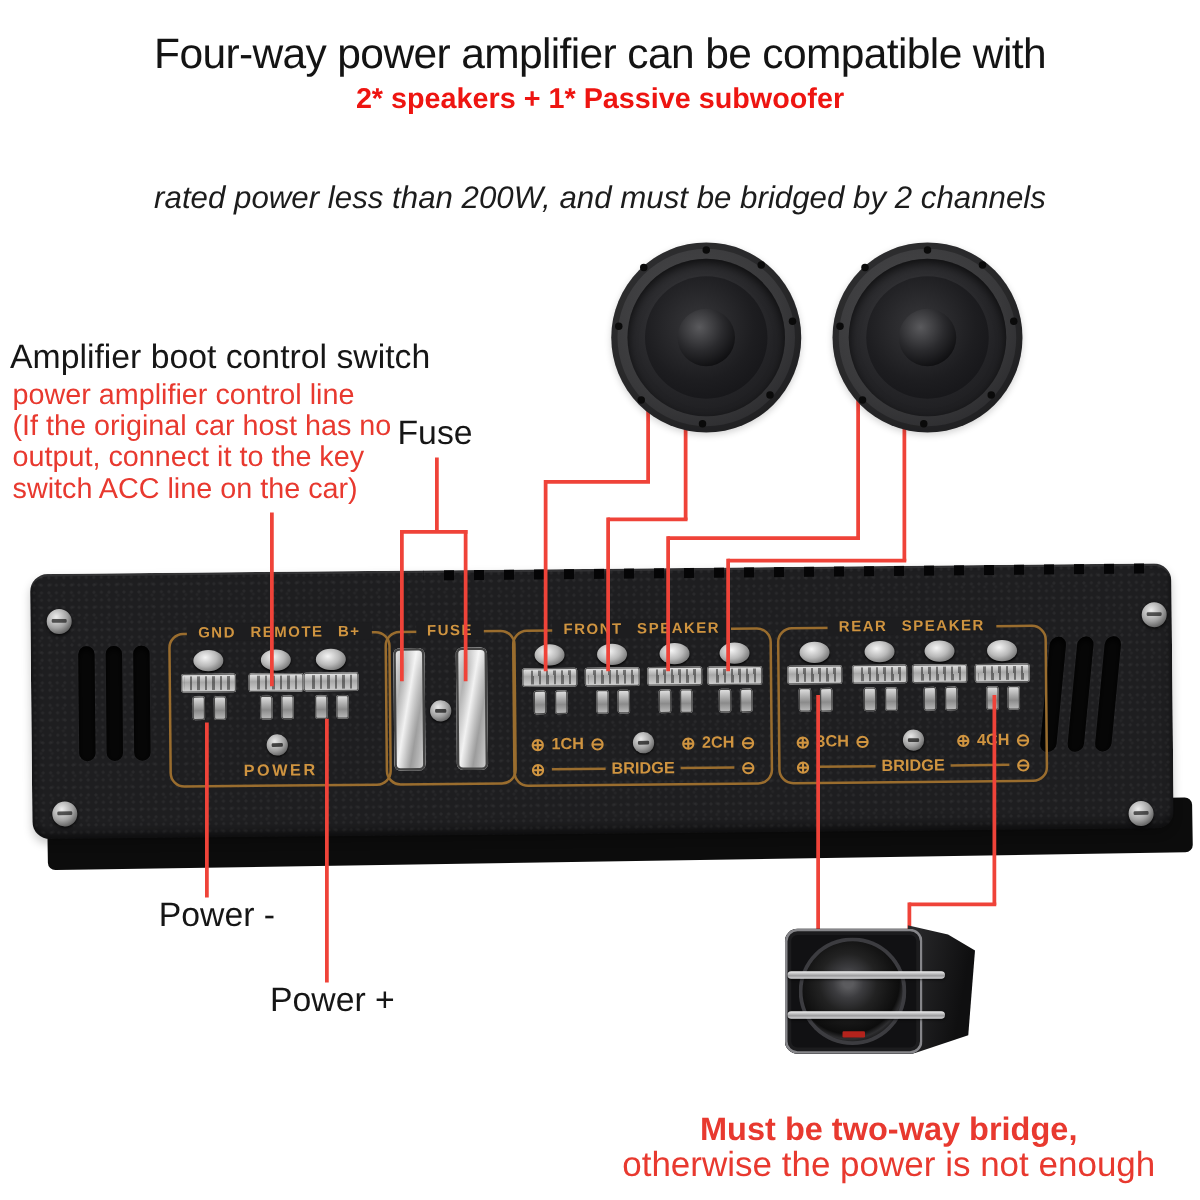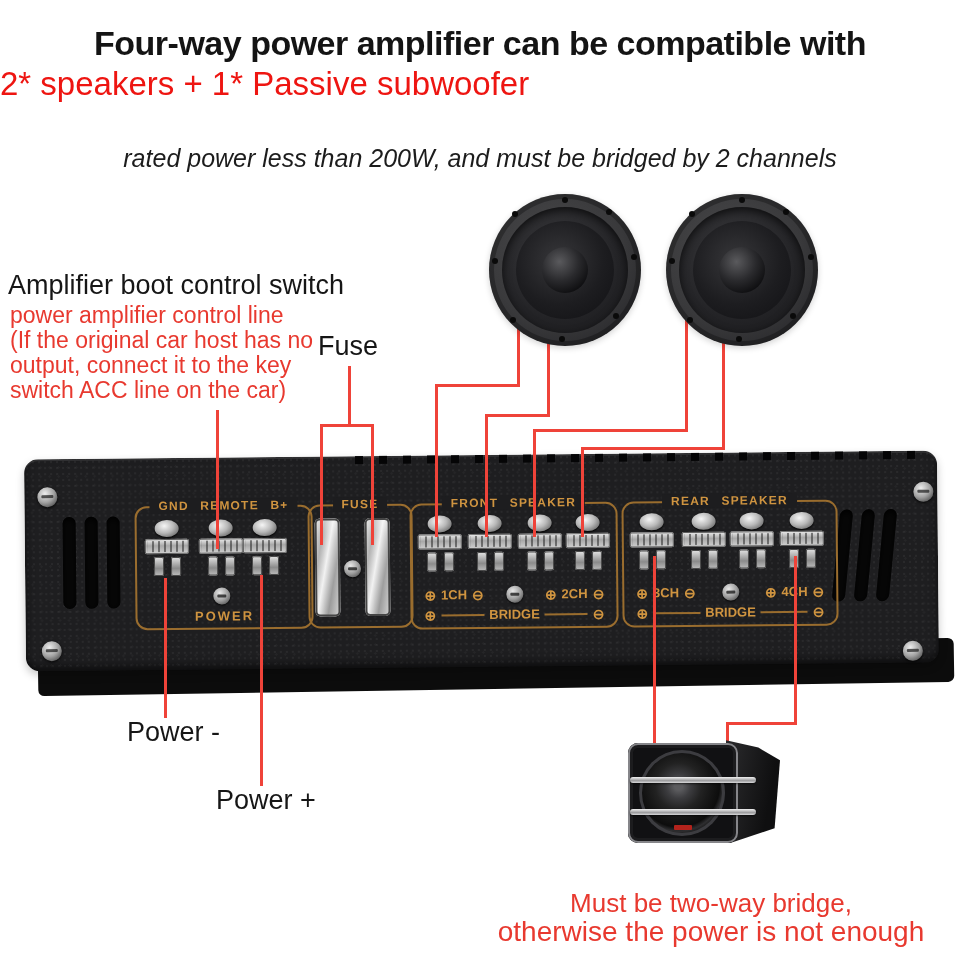--- a/index.html
+++ b/index.html
@@ -1,23 +1,23 @@
 <!DOCTYPE html>
 <html><head>
 <meta charset="utf-8">
 <style>
   html,body{margin:0;padding:0;background:#fff;}
   .canvas{position:relative;width:960px;height:960px;background:#fff;overflow:hidden;
           font-family:"Liberation Sans", sans-serif;}
 
   
   .h-title{position:absolute;left:0;top:24px;width:100%;text-align:center;
-           font-size:34px;font-weight:bold;color:#141414;letter-spacing:-.5px;}
-  .h-sub{position:absolute;left:0;top:65px;width:100%;text-align:left;
-         font-size:33px;font-weight:normal;}
+           font-size:34px;font-weight:normal;color:#141414;letter-spacing:-.5px;}
+  .h-sub{position:absolute;left:0;top:65px;width:100%;text-align:center;
+         font-size:23px;font-weight:bold;}
   .h-desc{position:absolute;left:0;width:100%;text-align:center;font-size:25px;color:#1c1c1c;}
 
   
   .lbl{position:absolute;color:#161616;font-size:27px;z-index:7;white-space:nowrap;}
   .note{position:absolute;font-size:23px;line-height:25px;z-index:7;white-space:nowrap;}
   .center-lbl{position:absolute;left:461px;width:500px;text-align:center;z-index:7;}
 
   
   .wire{position:absolute;background:#ef4339;z-index:5;}
 
@@ -350,16 +350,16 @@
 
   <div class="sub">
     <div class="sub-side"></div>
     <div class="sub-front"></div>
     <div class="sub-woofer"></div>
     <div class="sub-logo"></div>
     <div class="sub-bar" style="top:40px;"></div>
     <div class="sub-bar" style="top:72px;"></div>
   </div>
 
-  <div class="center-lbl" style="top:888px;font-size:26px;color:#e8392f;">Must be two-way bridge,</div>
+  <div class="center-lbl" style="top:888px;font-size:26px;color:#e8392f;font-weight:bold;">Must be two-way bridge,</div>
   <div class="center-lbl" style="top:916px;font-size:28px;color:#e8392f;">otherwise the power is not enough</div>
 
 </div>
 
 </body></html>

